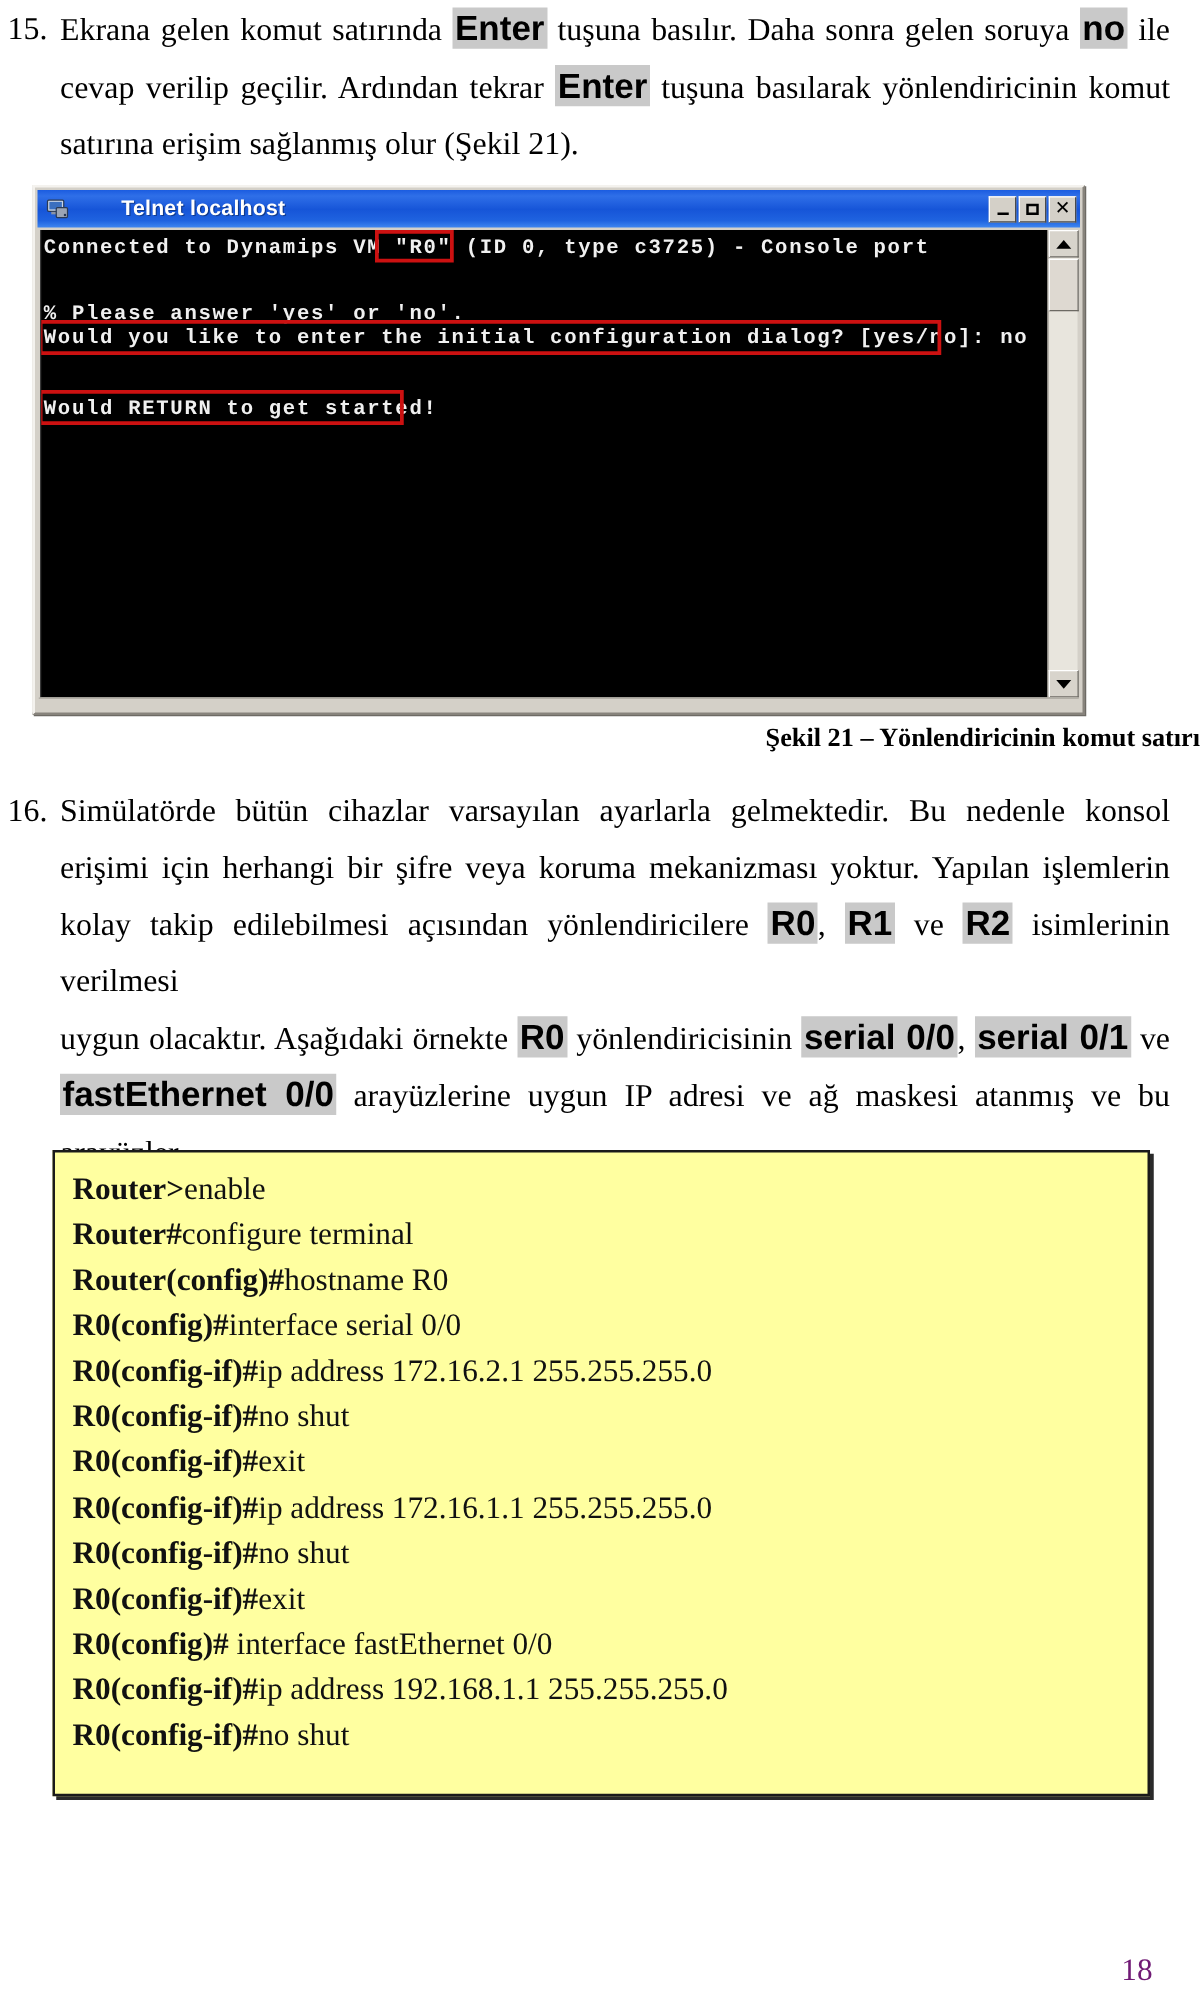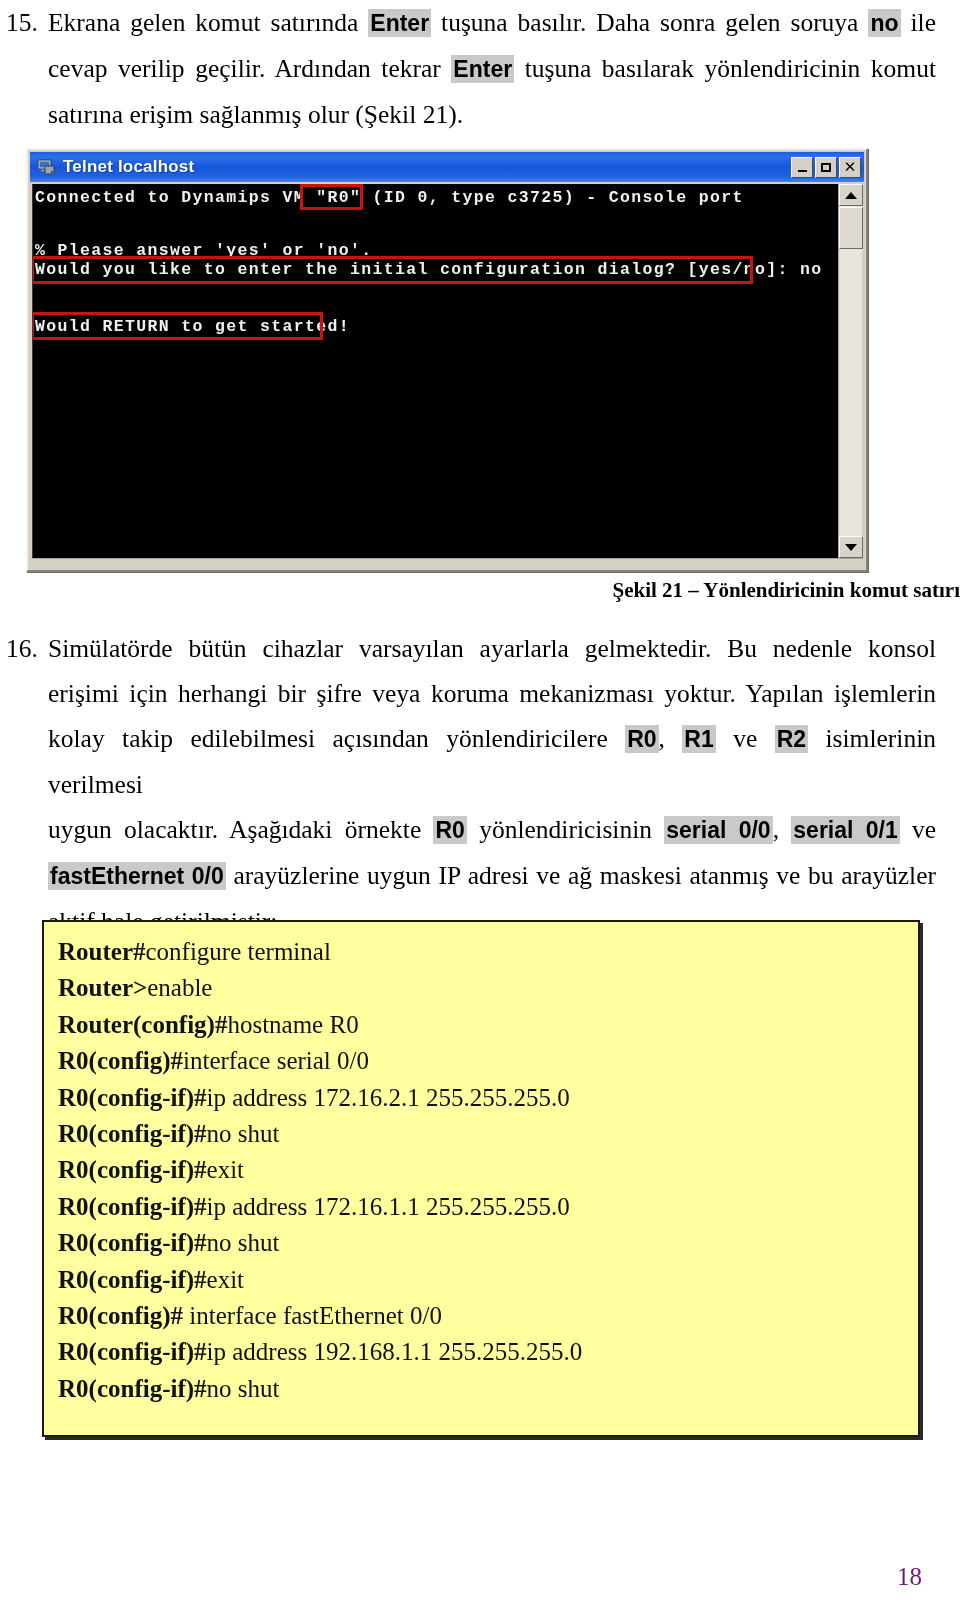--- a/index.html
+++ b/index.html
@@ -74,21 +74,21 @@
   }
   .line.last {
     text-align-last: left;
   }
 
   
   .kw {
     font-family: "Liberation Sans", "DejaVu Sans", sans-serif;
     font-weight: bold;
     background: #c9c9c9;
-    font-size: 23px;
+    font-size: 28px;
     padding: 1px 2px;
     white-space: nowrap;
   }
 
   
   .telnet-window {
     position: absolute;
     left: 26px;
     top: 148px;
     width: 842px;
@@ -106,20 +106,21 @@
     left: 2px;
     top: 2px;
     right: 2px;
     height: 30px;
     background: linear-gradient(to bottom,
         #1b5ce0 0%, #2f6fe8 16%, #1655d8 52%, #1f63e0 82%, #3f86f0 100%);
     display: flex;
     align-items: center;
     padding: 0 3px 0 6px;
     box-sizing: border-box;
+    gap: 34px;
   }
   .tb-icon {
     width: 20px;
     height: 20px;
     margin-right: 7px;
     flex: 0 0 auto;
     position: relative;
   }
   .tb-title {
     color: #ffffff;
@@ -388,22 +389,22 @@
         <span class="line"><span>Simülatörde bütün cihazlar varsayılan ayarlarla gelmektedir. Bu nedenle konsol</span></span>
         <span class="line"><span>erişimi için herhangi bir şifre veya koruma mekanizması yoktur. Yapılan işlemlerin</span></span>
         <span class="line"><span>kolay takip edilebilmesi açısından yönlendiricilere </span><span class="kw">R0</span><span>, </span><span class="kw">R1</span><span> ve </span><span class="kw">R2</span><span> isimlerinin verilmesi</span></span>
         <span class="line"><span>uygun olacaktır. Aşağıdaki örnekte </span><span class="kw">R0</span><span> yönlendiricisinin </span><span class="kw">serial 0/0</span><span>, </span><span class="kw">serial 0/1</span><span> ve</span></span>
         <span class="line"><span class="kw">fastEthernet 0/0</span><span> arayüzlerine uygun IP adresi ve ağ maskesi atanmış ve bu arayüzler</span></span>
         <span class="line last"><span>aktif hale getirilmiştir:</span></span>
       </div>
   </div>
 
   <div class="codebox">
+      <div class="codeline"><b>Router&gt;</b><span>enable</span></div>
       <div class="codeline"><b>Router#</b><span>configure terminal</span></div>
-      <div class="codeline"><b>Router&gt;</b><span>enable</span></div>
       <div class="codeline"><b>Router(config)#</b><span>hostname R0</span></div>
       <div class="codeline"><b>R0(config)#</b><span>interface serial 0/0</span></div>
       <div class="codeline"><b>R0(config-if)#</b><span>ip address 172.16.2.1 255.255.255.0</span></div>
       <div class="codeline"><b>R0(config-if)#</b><span>no shut</span></div>
       <div class="codeline"><b>R0(config-if)#</b><span>exit</span></div>
       <div class="codeline"><b>R0(config-if)#</b><span>ip address 172.16.1.1 255.255.255.0</span></div>
       <div class="codeline"><b>R0(config-if)#</b><span>no shut</span></div>
       <div class="codeline"><b>R0(config-if)#</b><span>exit</span></div>
       <div class="codeline"><b>R0(config)#</b><span> interface fastEthernet 0/0</span></div>
       <div class="codeline"><b>R0(config-if)#</b><span>ip address 192.168.1.1 255.255.255.0</span></div>

